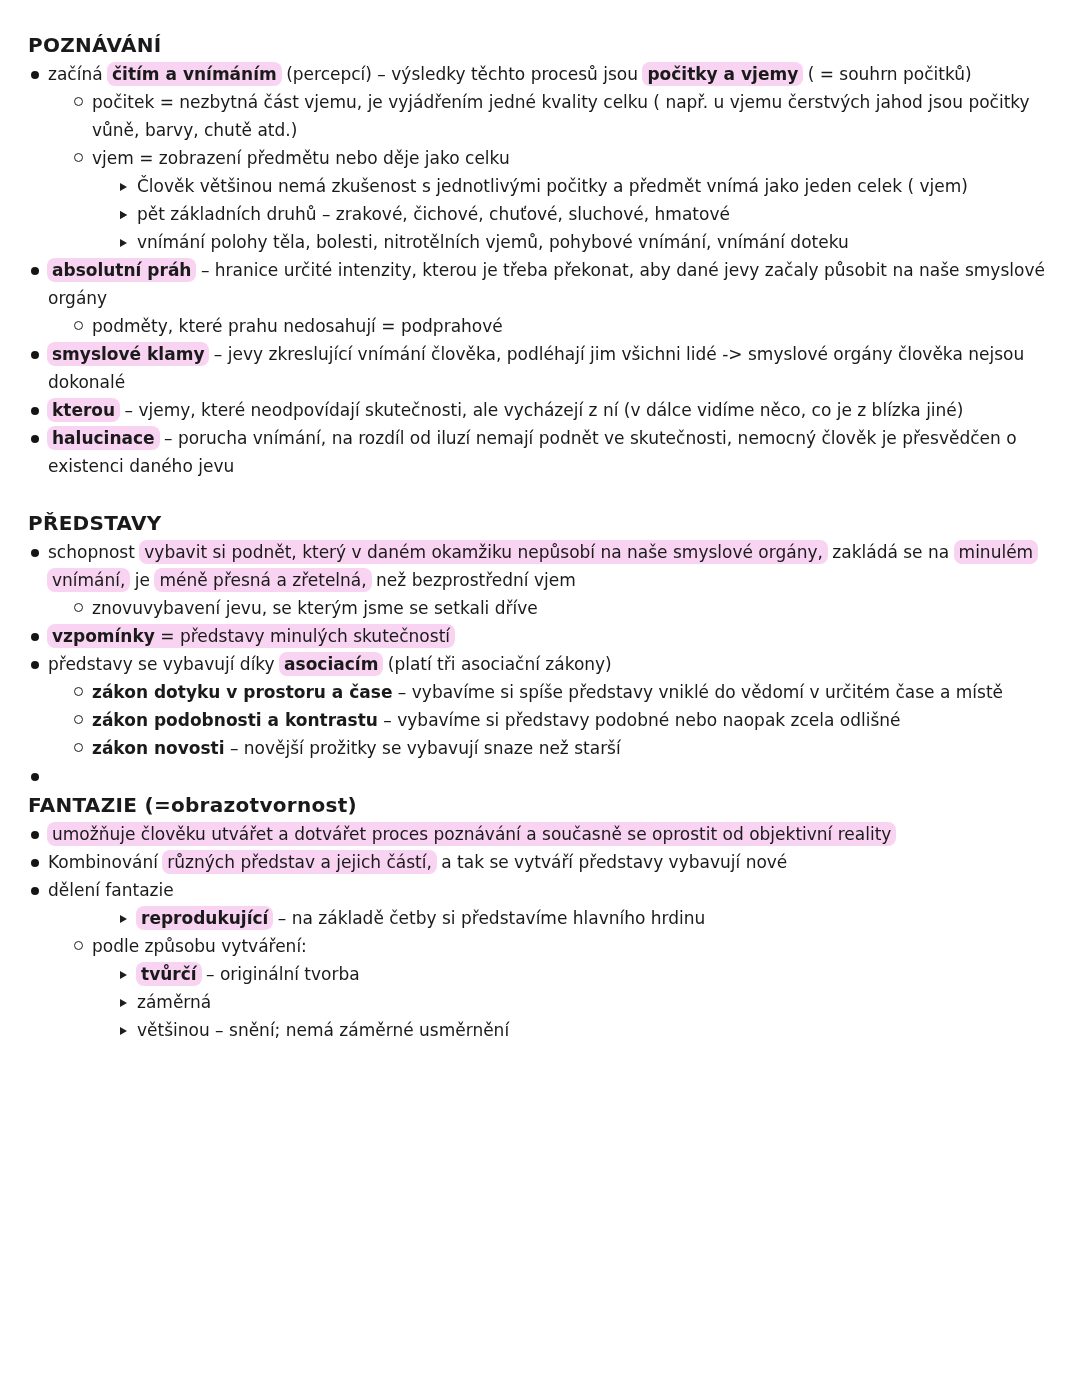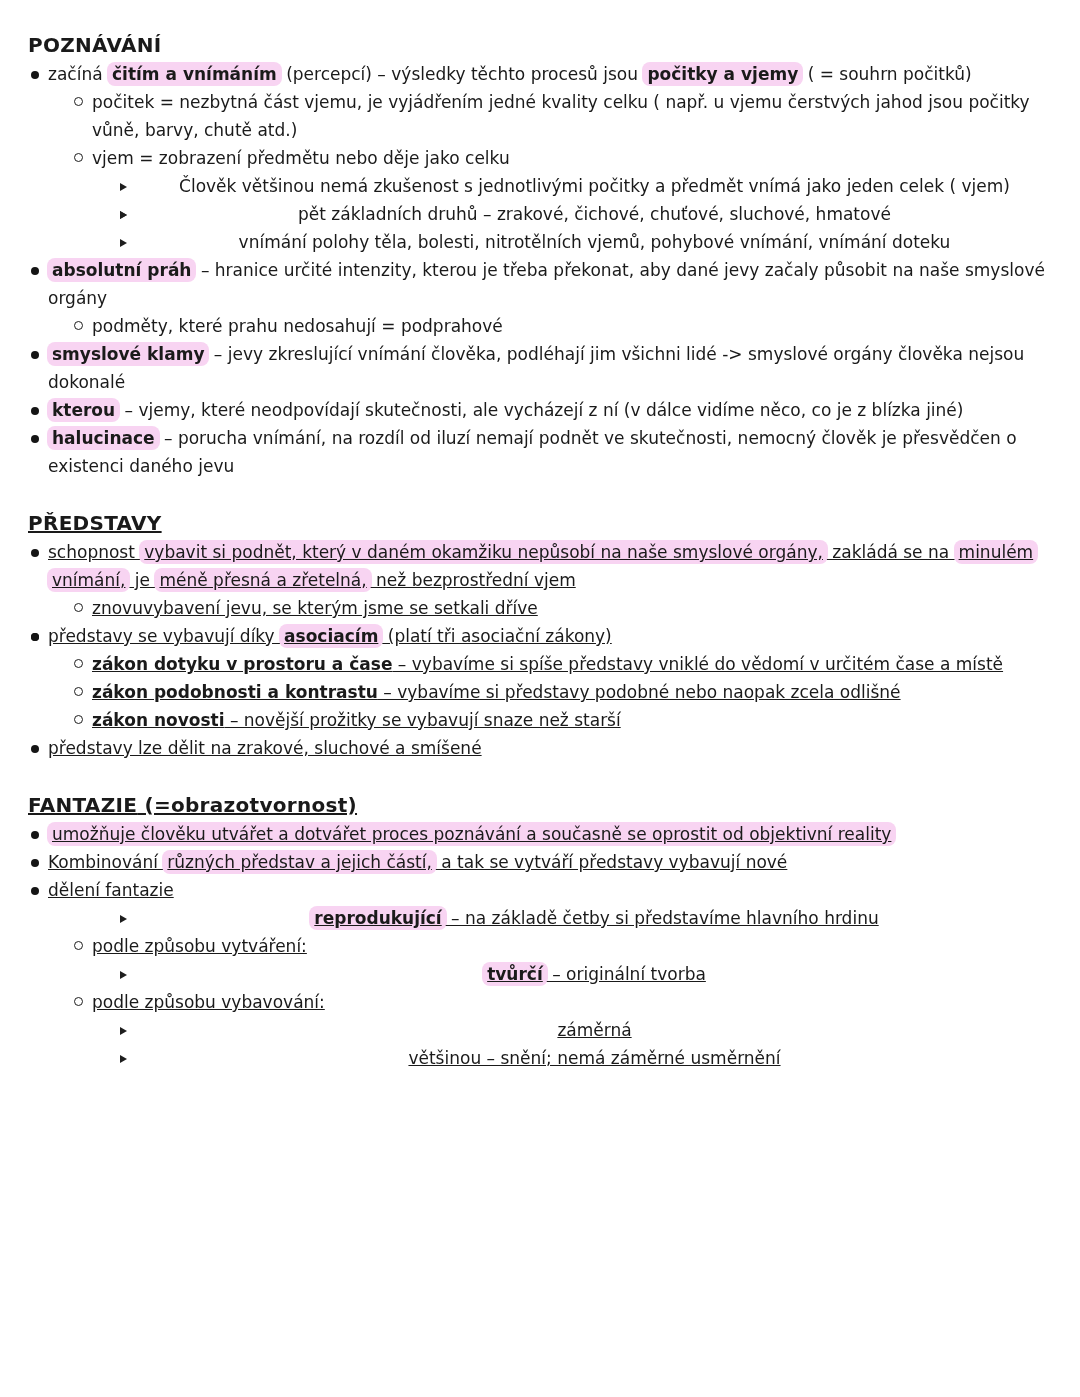--- a/index.html
+++ b/index.html
@@ -10,35 +10,35 @@
     color: #1a1a1a;
   }
   .page {
     box-sizing: border-box;
     width: 1080px;
     height: 1369px;
     padding: 30px 28px 0 28px;
     overflow: hidden;
     background: #ffffff;
   }
-  .section + .section { margin-top: 28px; text-decoration: underline; }
+  .section + .section { margin-top: 28px; }
   .heading {
     font-weight: bold;
     font-size: 20px;
     line-height: 30px;
     letter-spacing: 0.3px;
   }
   .item {
     position: relative;
     font-size: 17px;
     line-height: 28px;
   }
   .level1 { padding-left: 20px; }
   .level2 { padding-left: 64px; }
-  .level3 { padding-left: 109px; text-align: center; }
+  .level3 { padding-left: 109px; }
   .bullet { position: absolute; display: block; }
   .b1 {
     left: 3px; top: 11px;
     width: 8px; height: 8px;
     background: #151515;
     border-radius: 50%;
   }
   .b2 {
     left: 46px; top: 9px;
     width: 7px; height: 7px;
@@ -81,32 +81,31 @@
       <div class="item level1"><span class="bullet b1"></span><span><span class="hl"><span class="bold">absolutní práh</span></span><span> – hranice určité intenzity, kterou je třeba překonat, aby dané jevy začaly působit na naše smyslové orgány</span></span></div>
       <div class="item level2"><span class="bullet b2"></span><span><span>podměty, které prahu nedosahují = podprahové</span></span></div>
       <div class="item level1"><span class="bullet b1"></span><span><span class="hl"><span class="bold">smyslové klamy</span></span><span> – jevy zkreslující vnímání člověka, podléhají jim všichni lidé -&gt; smyslové orgány člověka nejsou dokonalé</span></span></div>
       <div class="item level1"><span class="bullet b1"></span><span><span class="hl"><span class="bold">kterou</span></span><span> – vjemy, které neodpovídají skutečnosti, ale vycházejí z ní (v dálce vidíme něco, co je z blízka jiné)</span></span></div>
       <div class="item level1"><span class="bullet b1"></span><span><span class="hl"><span class="bold">halucinace</span></span><span> – porucha vnímání, na rozdíl od iluzí nemají podnět ve skutečnosti, nemocný člověk je přesvědčen o existenci daného jevu</span></span></div>
     </div>
     <div class="section">
       <div class="heading"><span class="bold">PŘEDSTAVY</span></div>
       <div class="item level1"><span class="bullet b1"></span><span><span>schopnost </span><span class="hl"><span>vybavit si podnět, který v daném okamžiku nepůsobí na naše smyslové orgány,</span></span><span> zakládá se na </span><span class="hl"><span>minulém vnímání,</span></span><span> je </span><span class="hl"><span>méně přesná a zřetelná,</span></span><span> než bezprostřední vjem</span></span></div>
       <div class="item level2"><span class="bullet b2"></span><span><span>znovuvybavení jevu, se kterým jsme se setkali dříve</span></span></div>
-      <div class="item level1"><span class="bullet b1"></span></div>
+      <div class="item level1"><span class="bullet b1"></span><span><span class="hl"><span class="bold">vzpomínky</span><span> = představy minulých skutečností</span></span></span></div>
       <div class="item level1"><span class="bullet b1"></span><span><span>představy se vybavují díky </span><span class="hl"><span class="bold">asociacím</span></span><span> (platí tři asociační zákony)</span></span></div>
       <div class="item level2"><span class="bullet b2"></span><span><span class="bold">zákon dotyku v prostoru a čase</span><span> – vybavíme si spíše představy vniklé do vědomí v určitém čase a místě</span></span></div>
       <div class="item level2"><span class="bullet b2"></span><span><span class="bold">zákon podobnosti a kontrastu</span><span> – vybavíme si představy podobné nebo naopak zcela odlišné</span></span></div>
       <div class="item level2"><span class="bullet b2"></span><span><span class="bold">zákon novosti</span><span> – novější prožitky se vybavují snaze než starší</span></span></div>
-      <div class="item level1"><span class="bullet b1"></span><span><span>představy lze dělit na zrakové, sluchové a smíšené</span></span></div>
+      <div class="item level1"><span class="bullet b1"></span></div>
     </div>
     <div class="section">
       <div class="heading"><span class="bold">FANTAZIE</span><span class="bold"> (=obrazotvornost)</span></div>
       <div class="item level1"><span class="bullet b1"></span><span><span class="hl"><span>umožňuje člověku utvářet a dotvářet proces poznávání a současně se oprostit od objektivní reality</span></span></span></div>
       <div class="item level1"><span class="bullet b1"></span><span><span>Kombinování </span><span class="hl"><span>různých představ a jejich částí,</span></span><span> a tak se vytváří představy vybavují nové</span></span></div>
       <div class="item level1"><span class="bullet b1"></span><span><span>dělení fantazie</span></span></div>
       <div class="item level3"><span class="bullet b3"></span><span><span class="hl"><span class="bold">reprodukující</span></span><span> – na základě četby si představíme hlavního hrdinu</span></span></div>
       <div class="item level2"><span class="bullet b2"></span><span><span>podle způsobu vytváření:</span></span></div>
       <div class="item level3"><span class="bullet b3"></span><span><span class="hl"><span class="bold">tvůrčí</span></span><span> – originální tvorba</span></span></div>
-      <div class="item level2"><span class="bullet b2"></span><span><span>podle způsobu vybavování:</span></span></div>
       <div class="item level3"><span class="bullet b3"></span><span><span>záměrná</span></span></div>
       <div class="item level3"><span class="bullet b3"></span><span><span>většinou – snění; nemá záměrné usměrnění</span></span></div>
     </div>
   </div>
 
 </body></html>

